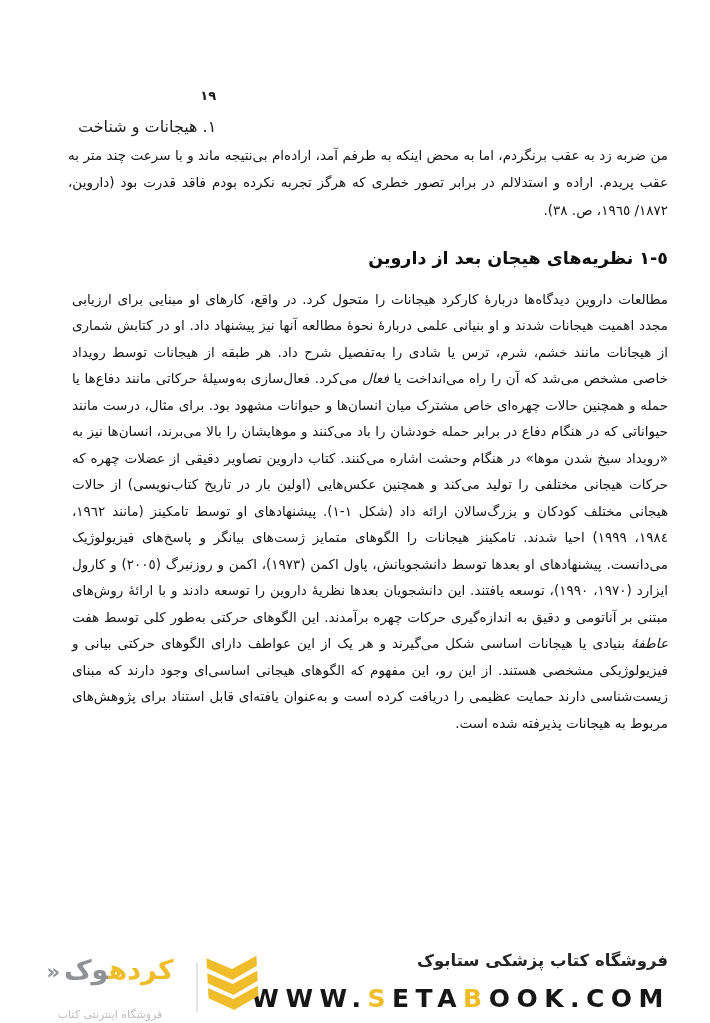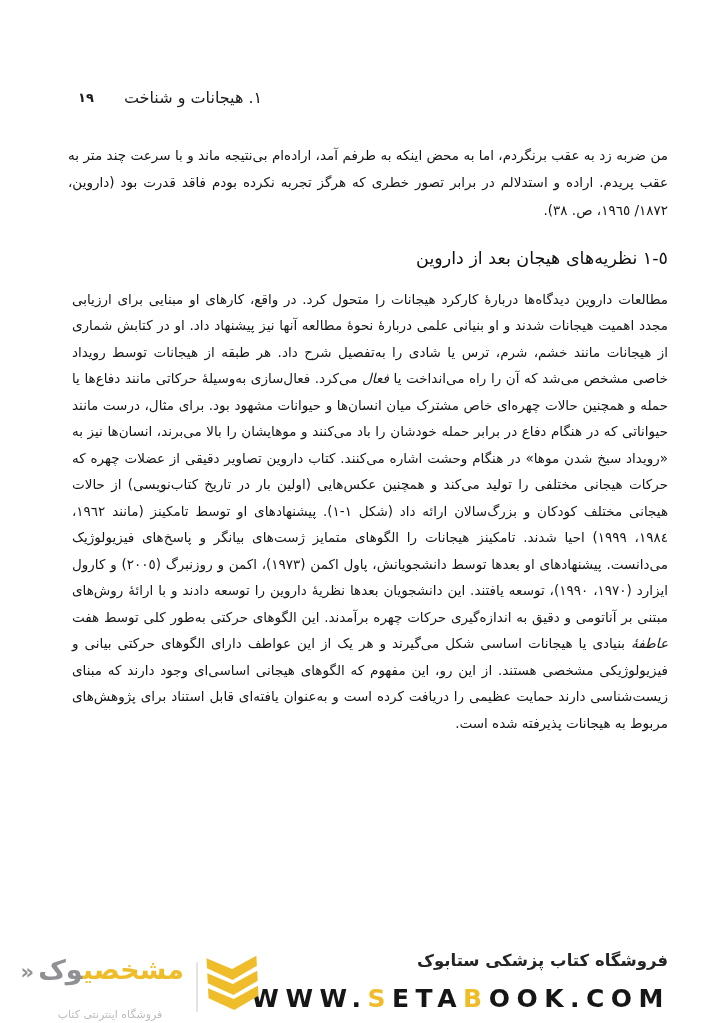--- a/index.html
+++ b/index.html
@@ -14,37 +14,38 @@
     background:#ffffff;
     font-family:"DejaVu Sans",sans-serif;
     color:var(--ink);
     position:relative;
     overflow:hidden;
   }
   .abs{position:absolute;}
   
   .page-header{
     top:88px;left:78px;
-    display:flex;align-items:center;gap:30px;
+    display:flex;align-items:flex-end;gap:14px;
     font-size:12.5px;
+    flex-direction:column;
   }
   .page-number{font-weight:700;font-size:13px;letter-spacing:.5px;}
   .chapter-label{direction:rtl;font-size:16px;}
   
   .quote{
     top:128px;left:68px;right:42px;
     direction:rtl;text-align:justify;
     font-size:13.5px;line-height:27.5px;
     color:#141414;
   }
   
   .section-heading{
     top:233px;left:44px;right:42px;
     direction:rtl;text-align:right;
-    font-weight:400;font-size:17.5px;
+    font-weight:700;font-size:17.5px;
     color:#101010;
   }
   
   .body-par{
     top:272px;left:44px;right:42px;
     direction:rtl;text-align:justify;
     font-size:13.5px;line-height:26.5px;
     color:#161616;
     margin-left:28px;
   }
@@ -107,16 +108,16 @@
 <div class="abs logo">
   <svg class="logo-emblem" viewBox="0 0 54 62" xmlns="http://www.w3.org/2000/svg">
     <g fill="#f0bd2a" transform="rotate(-3 27 31)">
       <path d="M2 1 L27 13 L52 1 L52 11 L27 24 L2 11 Z"></path>
       <path d="M2 16 L27 28 L52 16 L52 26 L27 39 L2 26 Z"></path>
       <path d="M2 31 L27 43 L52 31 L52 41 L27 54 L2 41 Z"></path>
     </g>
   </svg>
   <div class="logo-divider"></div>
   <div class="logo-text">
-    <div class="wordmark"><span><span class="accent">مشخصی</span><span class="muted">وک</span></span><span class="guillemet muted">«</span></div>
+    <div class="wordmark"><span><span class="accent">کرده</span><span class="muted">وک</span></span><span class="guillemet muted">«</span></div>
     <div class="logo-tagline">فروشگاه اینترنتی کتاب</div>
   </div>
 </div>
 
 </body></html>

